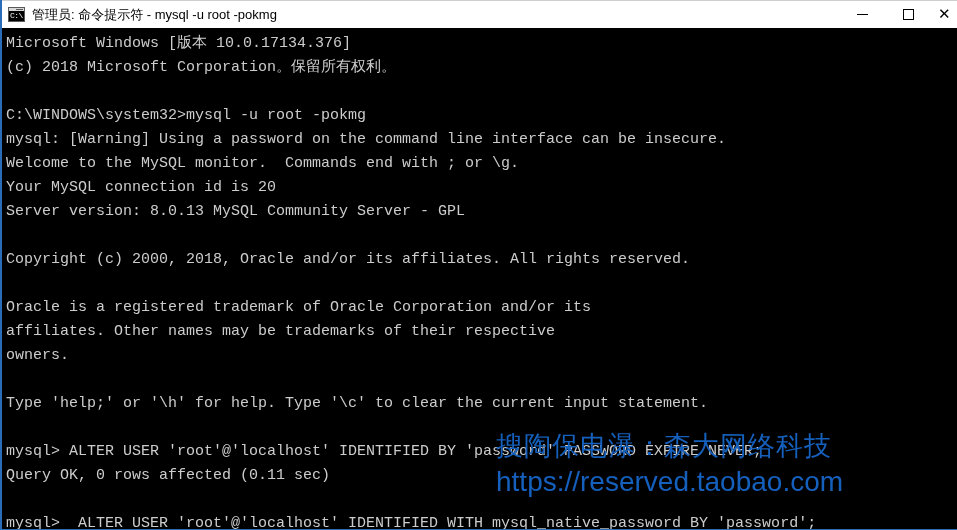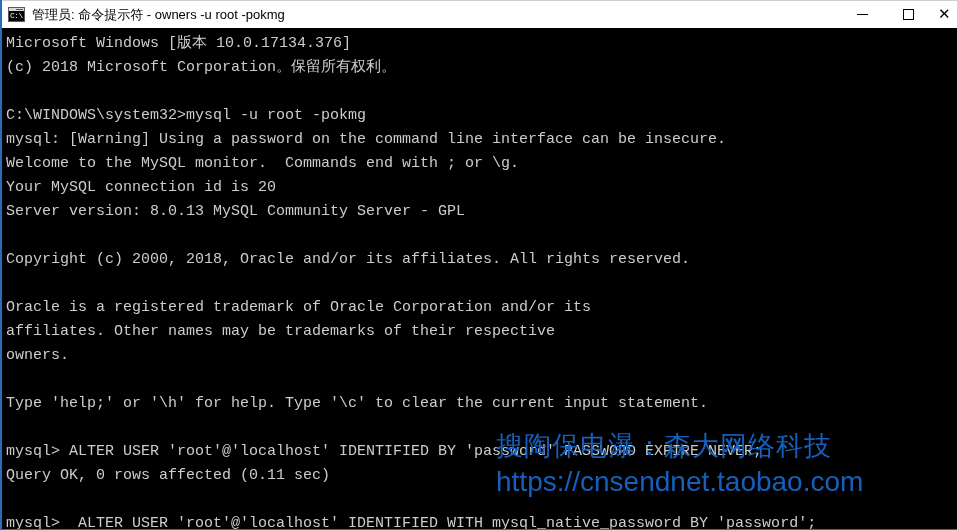--- a/index.html
+++ b/index.html
@@ -186,39 +186,39 @@
 <body>
 
 <div id="window">
 
   <div id="titlebar">
     <div id="titlebar-left">
       <span class="cmd-icon">
         <span class="bar"></span>
         <span class="prompt">C:\</span>
       </span>
-      <span id="title-text">管理员: 命令提示符 - owners  -u root -pokmg</span>
+      <span id="title-text">管理员: 命令提示符 - mysql  -u root -pokmg</span>
     </div>
     <div id="titlebar-controls">
       <div class="winbtn min">
         <span class="glyph"></span>
       </div>
       <div class="winbtn max">
         <span class="glyph"></span>
       </div>
       <div class="winbtn close">
         <span class="glyph">✕</span>
       </div>
     </div>
   </div>
 
   <div id="console">
     <div id="console-lines"><div class="cline">Microsoft Windows [版本 10.0.17134.376]</div><div class="cline">(c) 2018 Microsoft Corporation。保留所有权利。</div><div class="cline"></div><div class="cline">C:\WINDOWS\system32&gt;mysql -u root -pokmg</div><div class="cline">mysql: [Warning] Using a password on the command line interface can be insecure.</div><div class="cline">Welcome to the MySQL monitor.  Commands end with ; or \g.</div><div class="cline">Your MySQL connection id is 20</div><div class="cline">Server version: 8.0.13 MySQL Community Server - GPL</div><div class="cline"></div><div class="cline">Copyright (c) 2000, 2018, Oracle and/or its affiliates. All rights reserved.</div><div class="cline"></div><div class="cline">Oracle is a registered trademark of Oracle Corporation and/or its</div><div class="cline">affiliates. Other names may be trademarks of their respective</div><div class="cline">owners.</div><div class="cline"></div><div class="cline">Type 'help;' or '\h' for help. Type '\c' to clear the current input statement.</div><div class="cline"></div><div class="cline">mysql&gt; ALTER USER 'root'@'localhost' IDENTIFIED BY 'password' PASSWORD EXPIRE NEVER;</div><div class="cline">Query OK, 0 rows affected (0.11 sec)</div><div class="cline"></div><div class="cline">mysql&gt;  ALTER USER 'root'@'localhost' IDENTIFIED WITH mysql_native_password BY 'password';</div></div>
 
     <div id="watermark-main">
       <div id="watermark-cn">搜陶保电瀑：森大网络科技</div>
-      <div id="watermark-url">https://cnsendnet.taobao.com</div>
+      <div id="watermark-url">https://reserved.taobao.com</div>
     </div>
 
     <div id="watermark-csdn">https://blog.csdn.net/weixin_40845165</div>
   </div>
 
 </div>
 
 </body></html>

